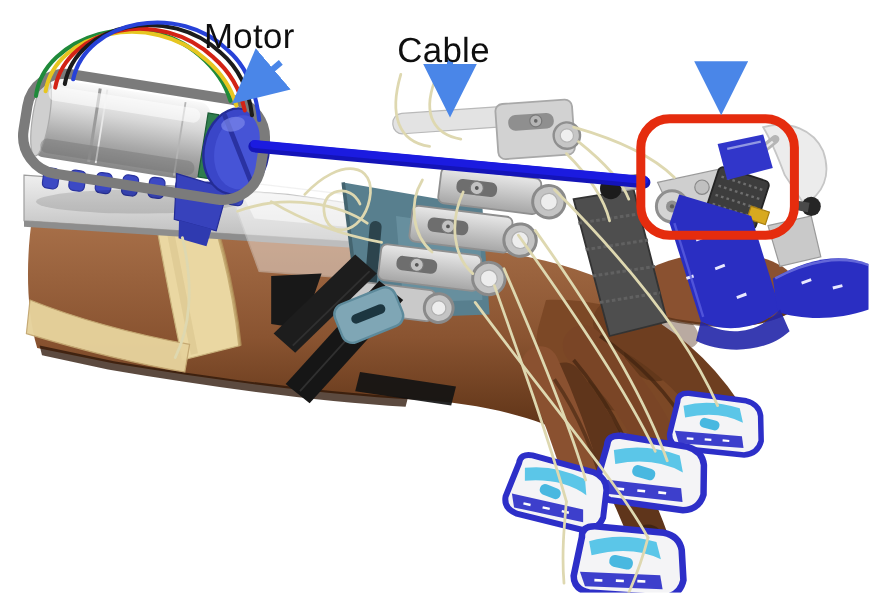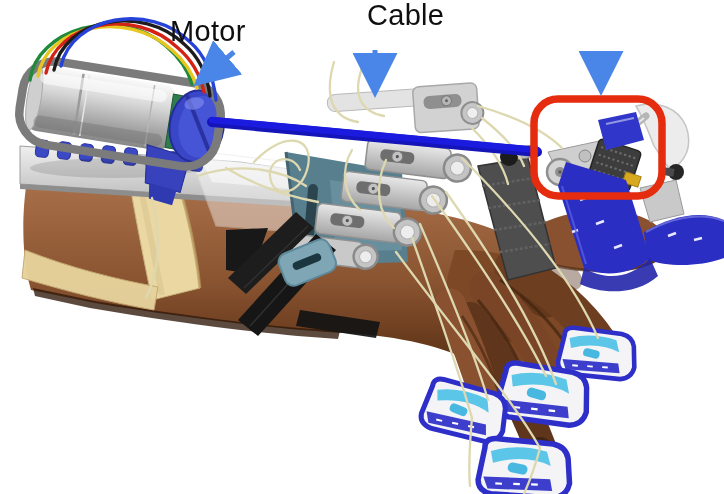--- a/index.html
+++ b/index.html
@@ -16,21 +16,21 @@
     font-size:29px;
     font-weight:400;
     letter-spacing:0.3px;
     color:#0f0f0f;
     line-height:1;
     white-space:nowrap;
     user-select:none;
     text-align:center;
   }
   #lbl-motor{left:170px;top:17px;}
-  #lbl-cable{left:331px;top:1px;margin-left:36px;}
+  #lbl-cable{left:331px;top:29px;}
   #lbl-loadcell{left:532px;top:20px;}
 </style>
 </head>
 <body>
 
 <div class="canvas">
 <svg width="724" height="494" viewBox="0 0 724 494">
   <defs>
     <linearGradient id="skinG" x1="0" y1="0" x2="0" y2="1">
       <stop offset="0" stop-color="#a9714a"></stop>

